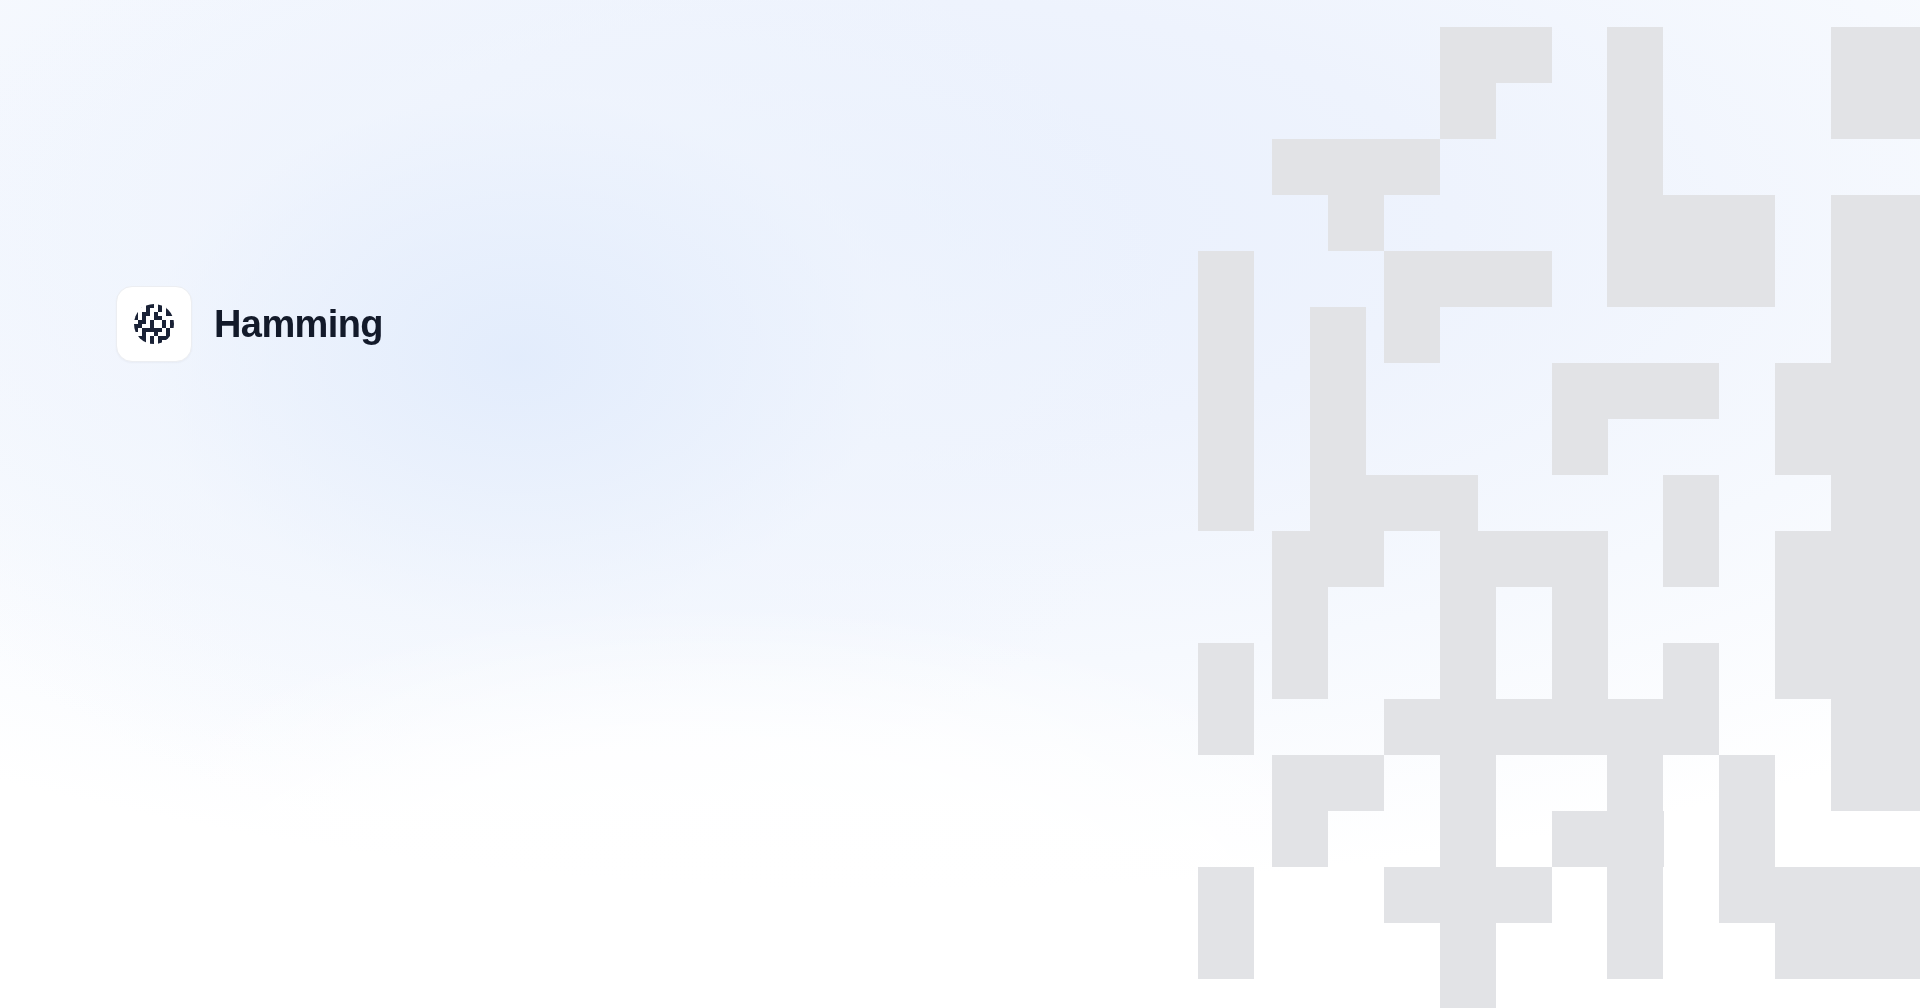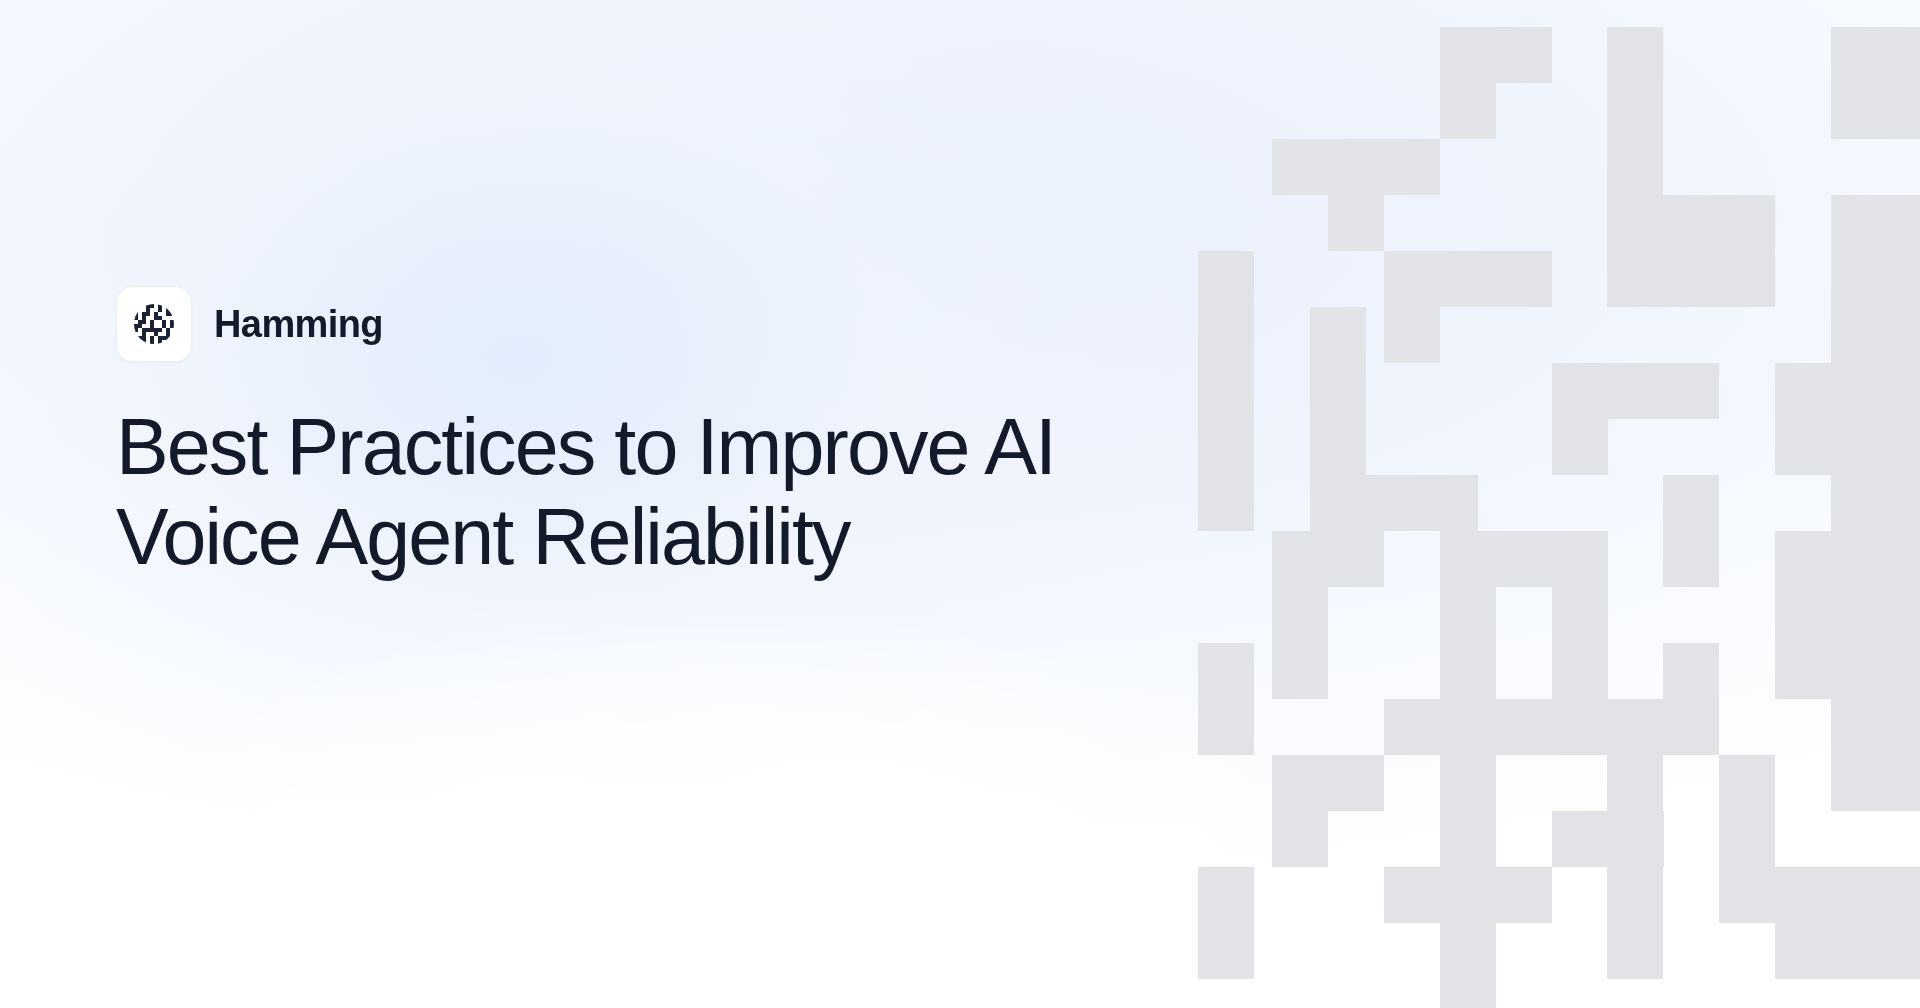--- a/index.html
+++ b/index.html
@@ -183,16 +183,15 @@
 
             <path d="M3 39h4v4H3z"></path>
             <path d="M11 39h4v4h-4z"></path>
             <path d="M27 39h4v4h-4z"></path>
           </g>
         </svg>
       </div>
       <div class="brand-name">Hamming</div>
     </div>
 
-    <h1 class="headline">Best Practices to Improve AI Voice Agent Reliability</h1>
 
   </div>
 </div>
 
 </body></html>

